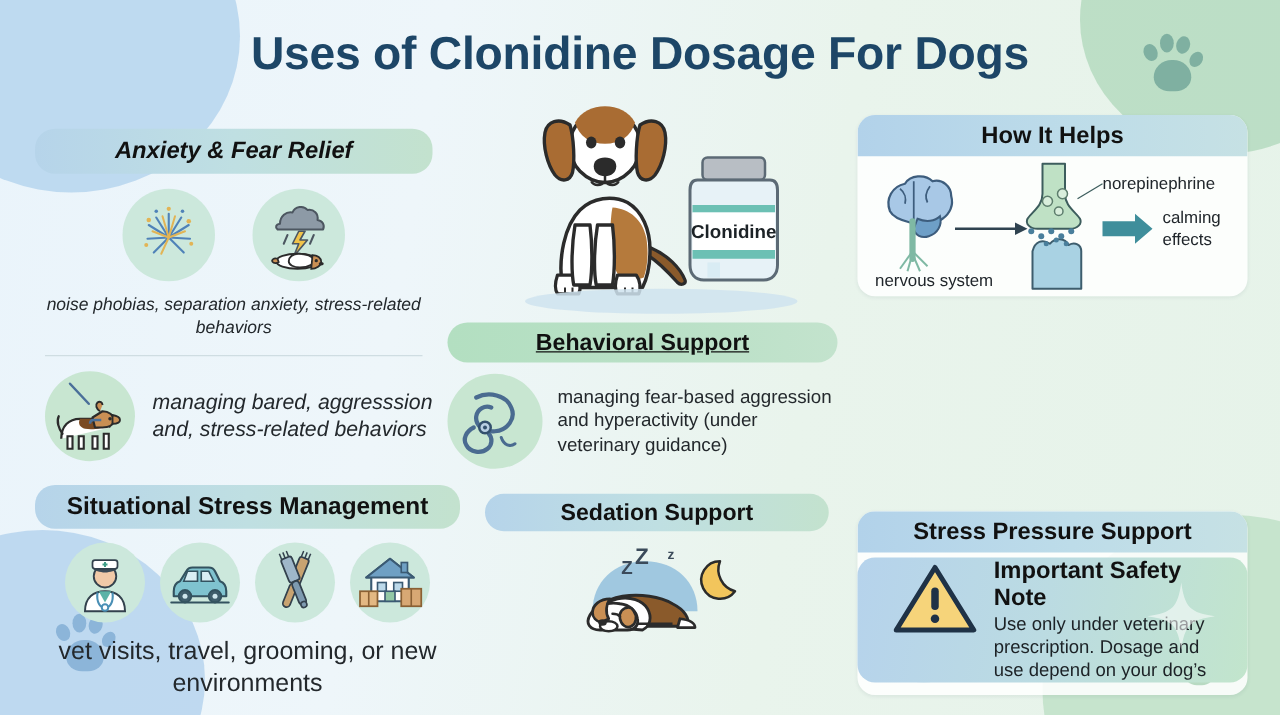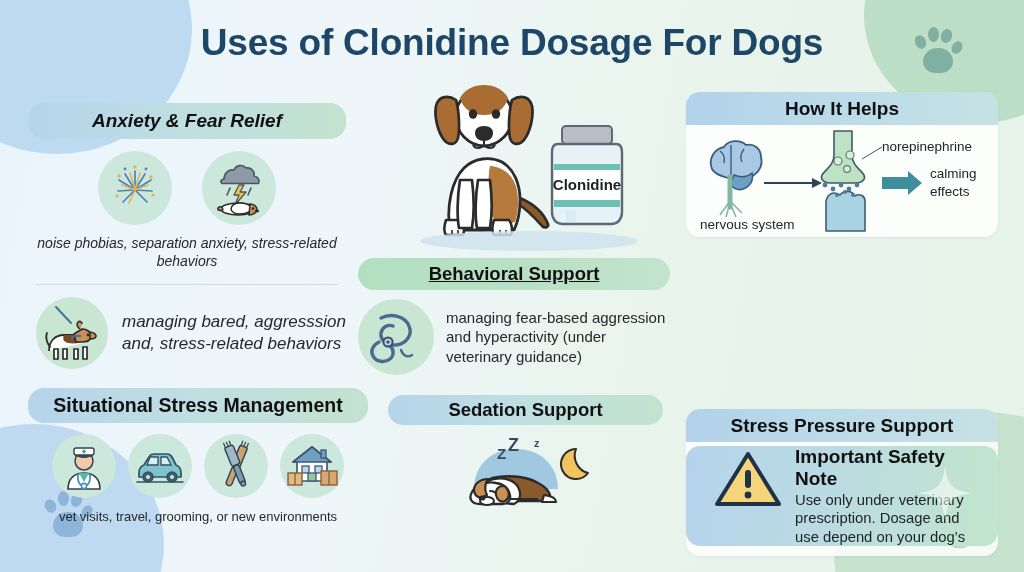--- a/index.html
+++ b/index.html
@@ -87,21 +87,21 @@
   #anx-cap { margin-top: 10px; font-size: 14px; }
   .divider { height: 1px; background: #cfdde2; margin: 13px 8px 0 8px; }
   #anx-row2 { display: flex; align-items: center; gap: 14px; margin-top: 12px; padding-left: 8px; }
   #anx-row2 .circ { width: 72px; height: 72px; flex: none; }
   #anx-row2 .body-text { font-size: 17px; }
 
   #sec-situational { left: 28px; top: 388px; width: 340px; }
   #sec-situational .pill { height: 35px; font-size: 19.5px; }
   #sit-icons { display: flex; justify-content: center; gap: 12px; margin-top: 11px; }
   #sit-icons .circ { width: 64px; height: 64px; }
-  #sit-cap { margin-top: 11px; font-size: 13px; }
+  #sit-cap { margin-top: 11px; font-size: 20px; }
 
   
   #hero { position: absolute; left: 398px; top: 80px; width: 260px; height: 175px; }
   #hero-shadow {
     position: absolute; left: 22px; bottom: 4px; width: 218px; height: 20px;
     background: #cfe3ef; border-radius: 50%; opacity: .85;
   }
 
   #sec-behavioral { left: 358px; top: 258px; width: 312px; }
   #sec-behavioral .pill { height: 32px; font-size: 18.5px; }

